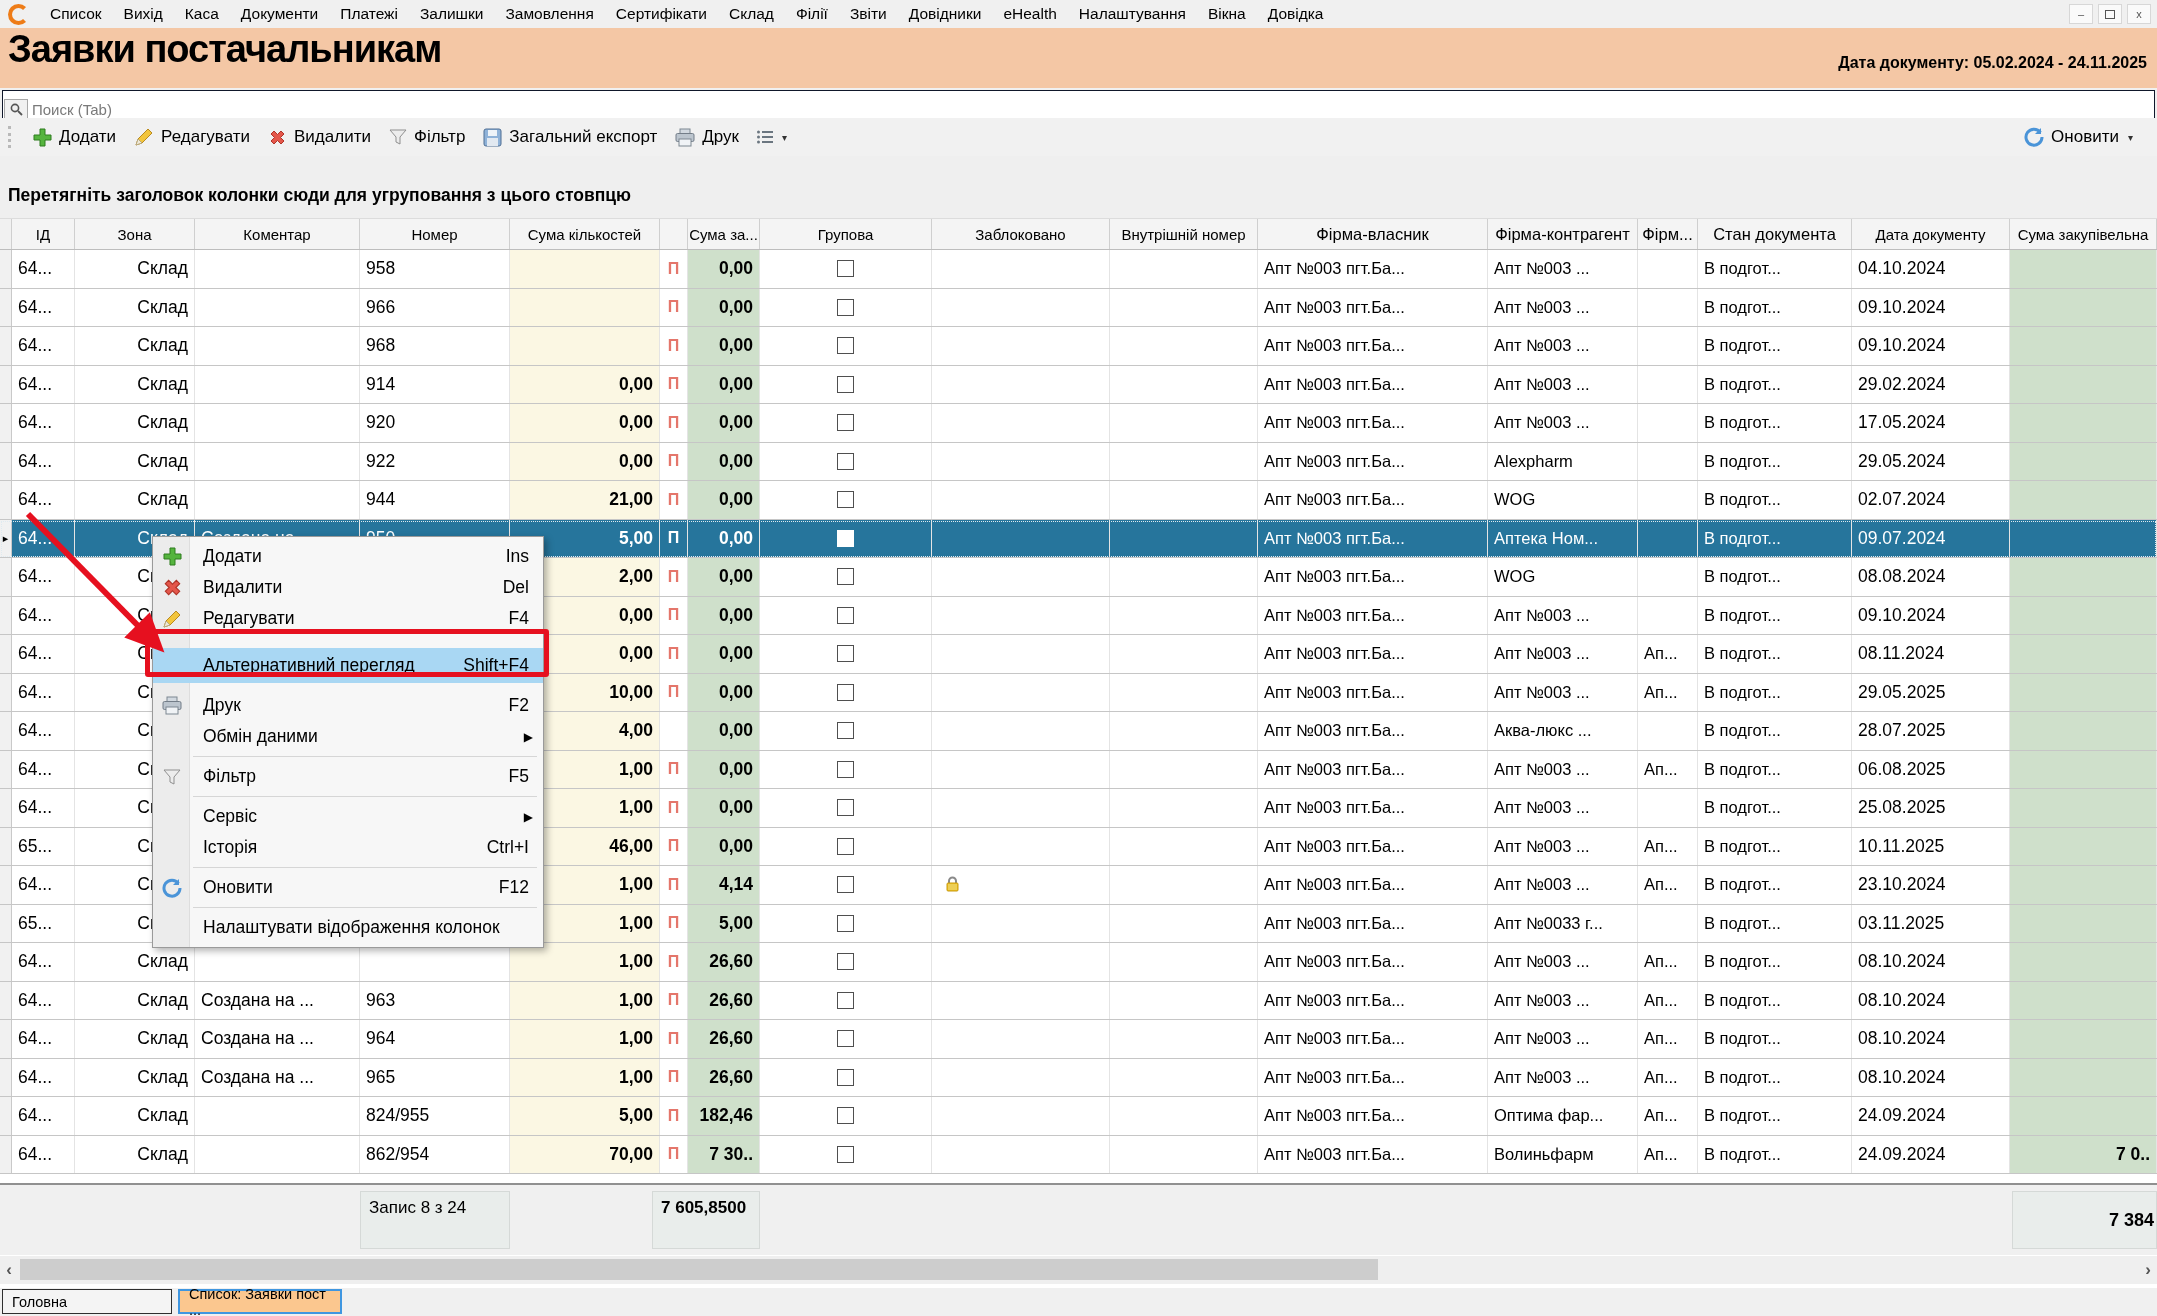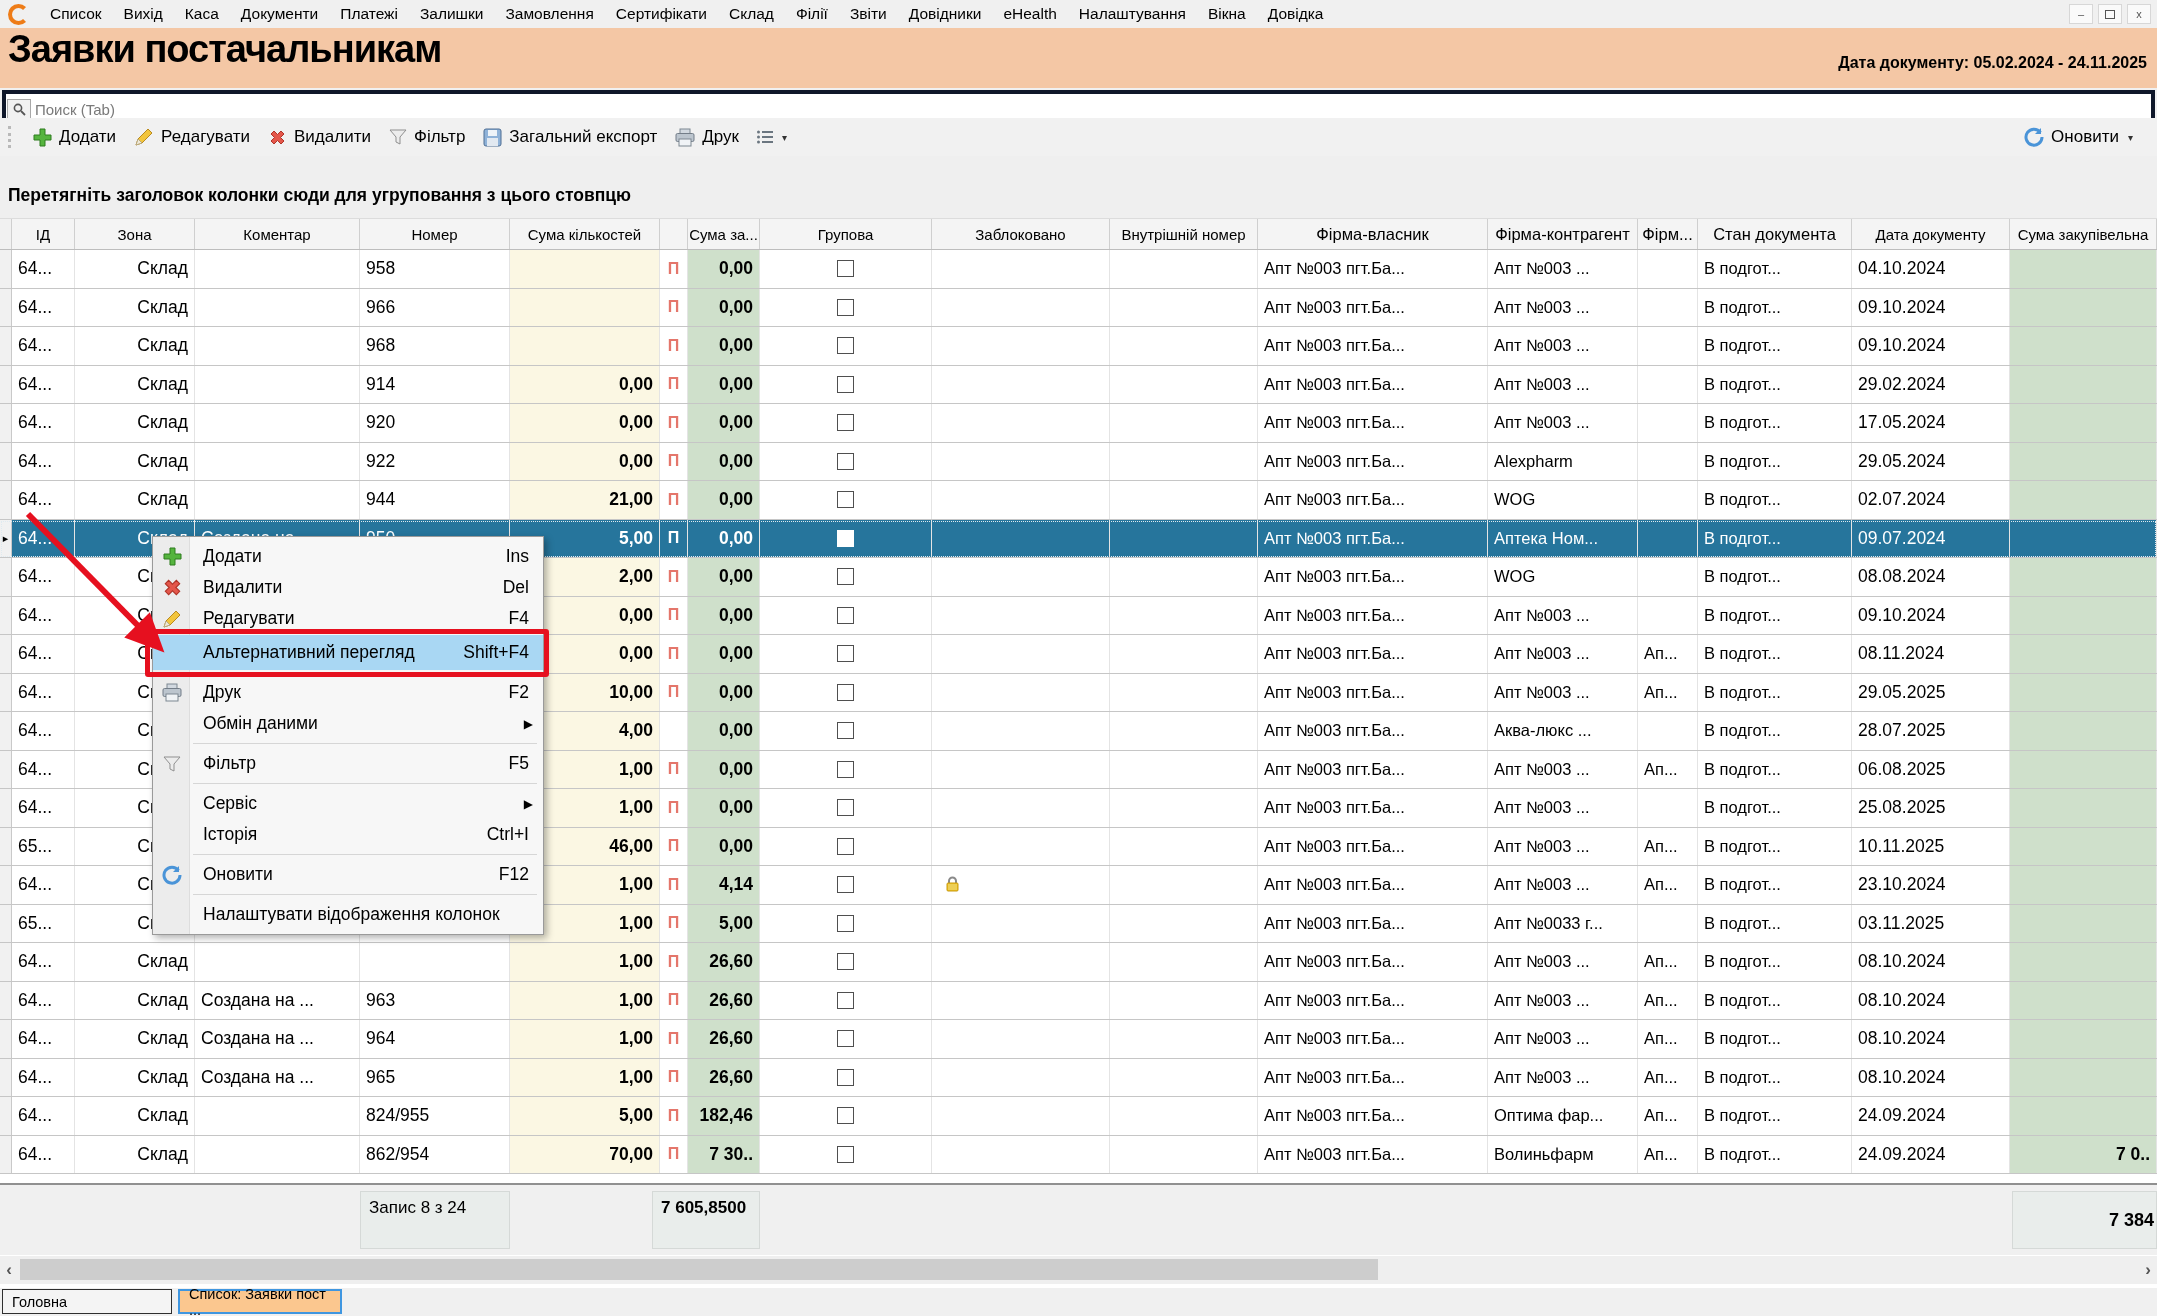--- a/index.html
+++ b/index.html
@@ -16,21 +16,21 @@
   .wbtn{width:22px;height:18px;background:#fafafa;border:1px solid #d7d7d7;color:#555;
         font-size:11px;display:flex;align-items:center;justify-content:center;}
   .rest{width:8px;height:7px;border:1.5px solid #555;}
   
   .titleband{position:absolute;top:28px;height:60px;left:0;right:0;background:#f4c7a5;}
   .title{position:absolute;left:8px;top:0px;font-size:38px;font-weight:bold;letter-spacing:-1px;}
   .daterange{position:absolute;right:10px;top:26px;font-size:16px;font-weight:bold;}
   
   .searchrow{position:absolute;top:88px;height:30px;left:0;right:0;background:#f0f0f0;}
   .searchbox{position:absolute;left:2px;right:2px;top:2px;height:39px;background:#fff;
-             border:4px solid #0f172a;display:flex;align-items:center;box-sizing:border-box;}
+             border:1px solid #0f172a;display:flex;align-items:center;box-sizing:border-box;}
   .sicon{width:22px;height:19px;margin:1px 2px 1px 1px;border:1px solid #a8a8a8;background:#f1f1f1;
          display:flex;align-items:center;justify-content:center;flex:none;}
   input.search{border:none;outline:none;flex:1;font-size:15px;color:#333;background:transparent;
                font-family:"Liberation Sans",sans-serif;}
   input.search::placeholder{color:#7a7a7a;}
   
   .toolbar{position:absolute;top:118px;height:38px;left:0;right:0;background:#f1f1f1;
            display:flex;align-items:center;padding-left:8px;}
   .grip{width:3px;height:22px;border-left:3px dotted #b9b9b9;margin-right:10px;}
   .tbtn{display:flex;align-items:center;gap:7px;font-size:17px;padding:4px 9px;cursor:default;}
@@ -90,21 +90,21 @@
   .ctx{position:absolute;left:152px;top:536px;width:392px;background:#f7f7f7;border:1px solid #9a9a9a;
        box-shadow:3px 3px 7px rgba(0,0,0,.3);padding:4px 0;z-index:5;box-sizing:border-box;}
   .ctx::before{content:"";position:absolute;left:0;top:0;bottom:0;width:36px;background:#ececec;
        border-right:1px solid #ddd;}
   .mi{position:relative;height:31px;display:flex;align-items:center;font-size:17.5px;}
   .mi .ic{position:absolute;left:7px;width:24px;height:24px;display:flex;align-items:center;
           justify-content:center;}
   .mi .lbl{margin-left:50px;}
   .mi .sc{margin-left:auto;margin-right:14px;}
   .mi .sub{margin-left:auto;margin-right:10px;font-size:12px;}
-  .mi.hl{background:#a9d7f3;height:35px;margin:1px 0 5px 0;}
+  .mi.hl{background:#a9d7f3;height:35px;margin:14px 0 5px 0;}
   .mi.gaptop{margin-top:7px;}
   .msep{height:9px;position:relative;}
   .msep::after{content:"";position:absolute;left:40px;right:6px;top:4px;border-top:1px solid #d6d6d6;}
   
   .redrect{position:absolute;left:145px;top:629px;width:404px;height:48px;border:5px solid #e6101f;
            border-radius:3px;z-index:6;pointer-events:none;box-sizing:border-box;}
   #arrowsvg{position:absolute;left:0;top:0;z-index:7;pointer-events:none;}
 </style>
 </head>
 <body>

